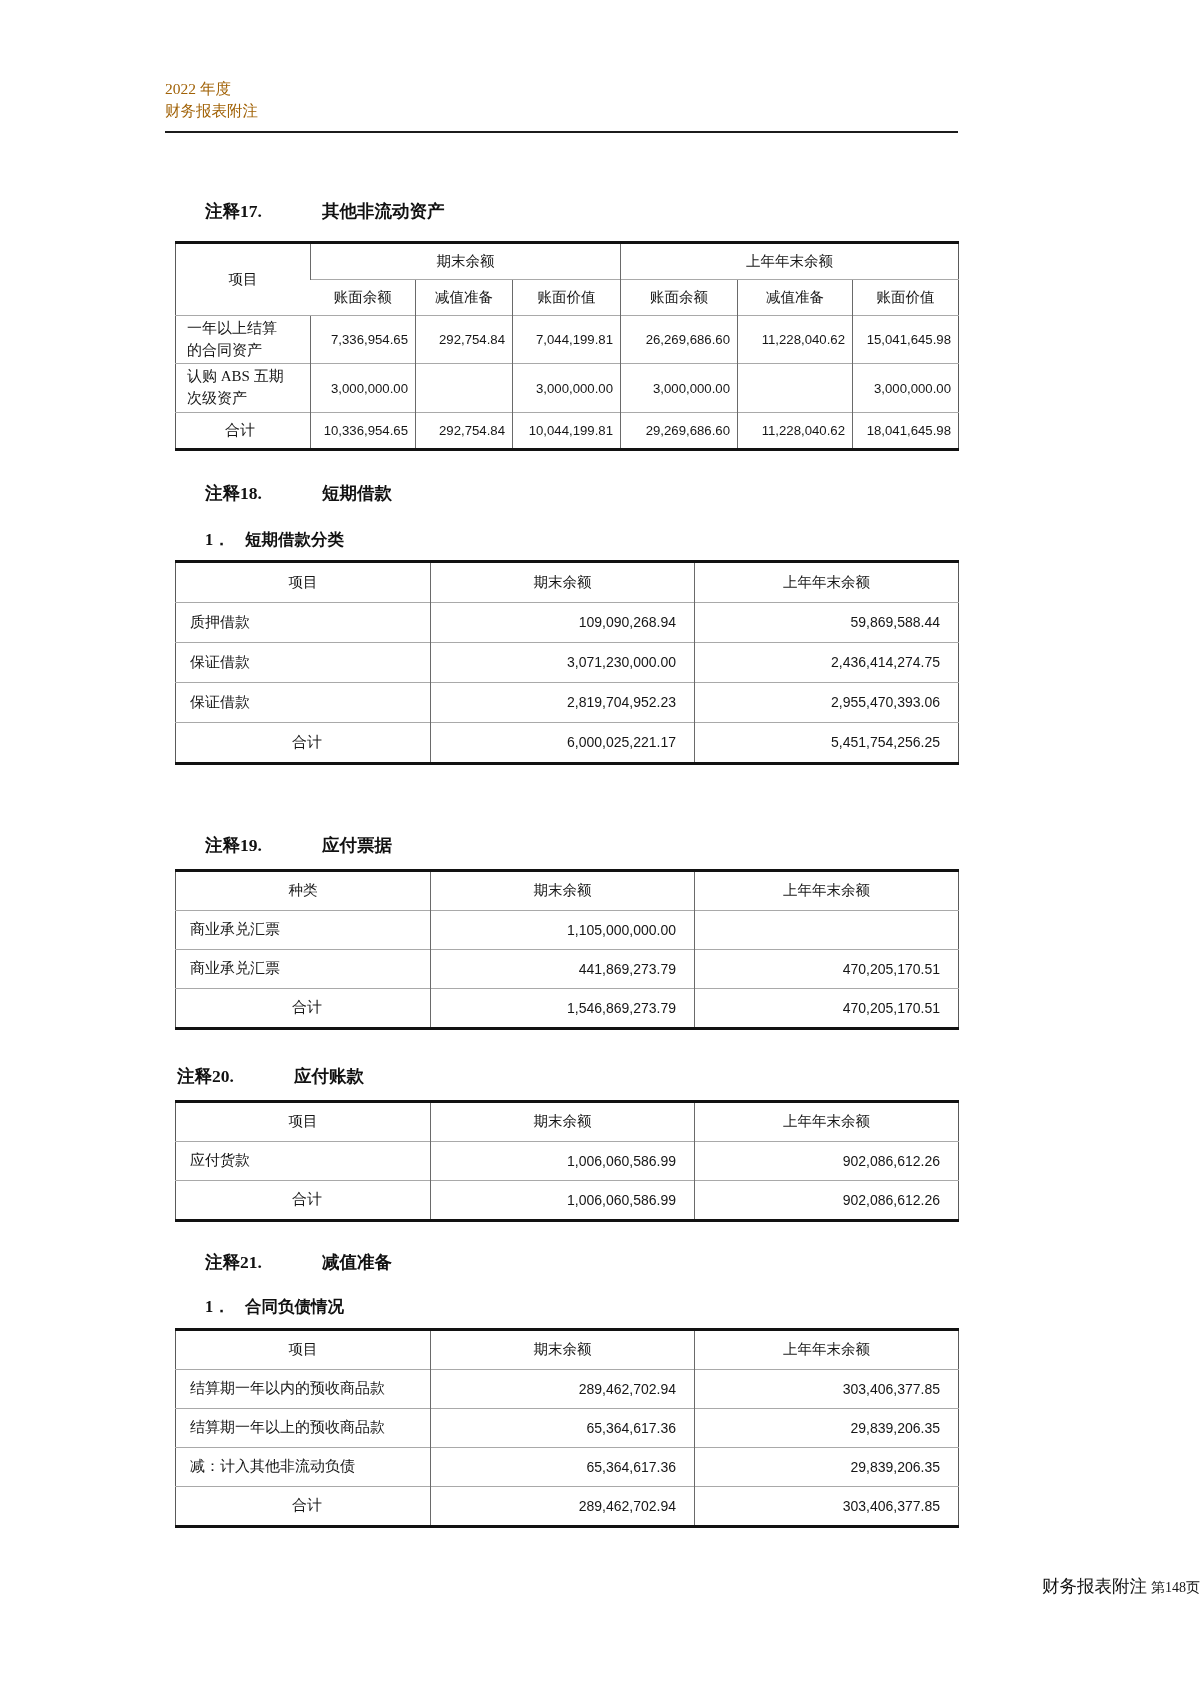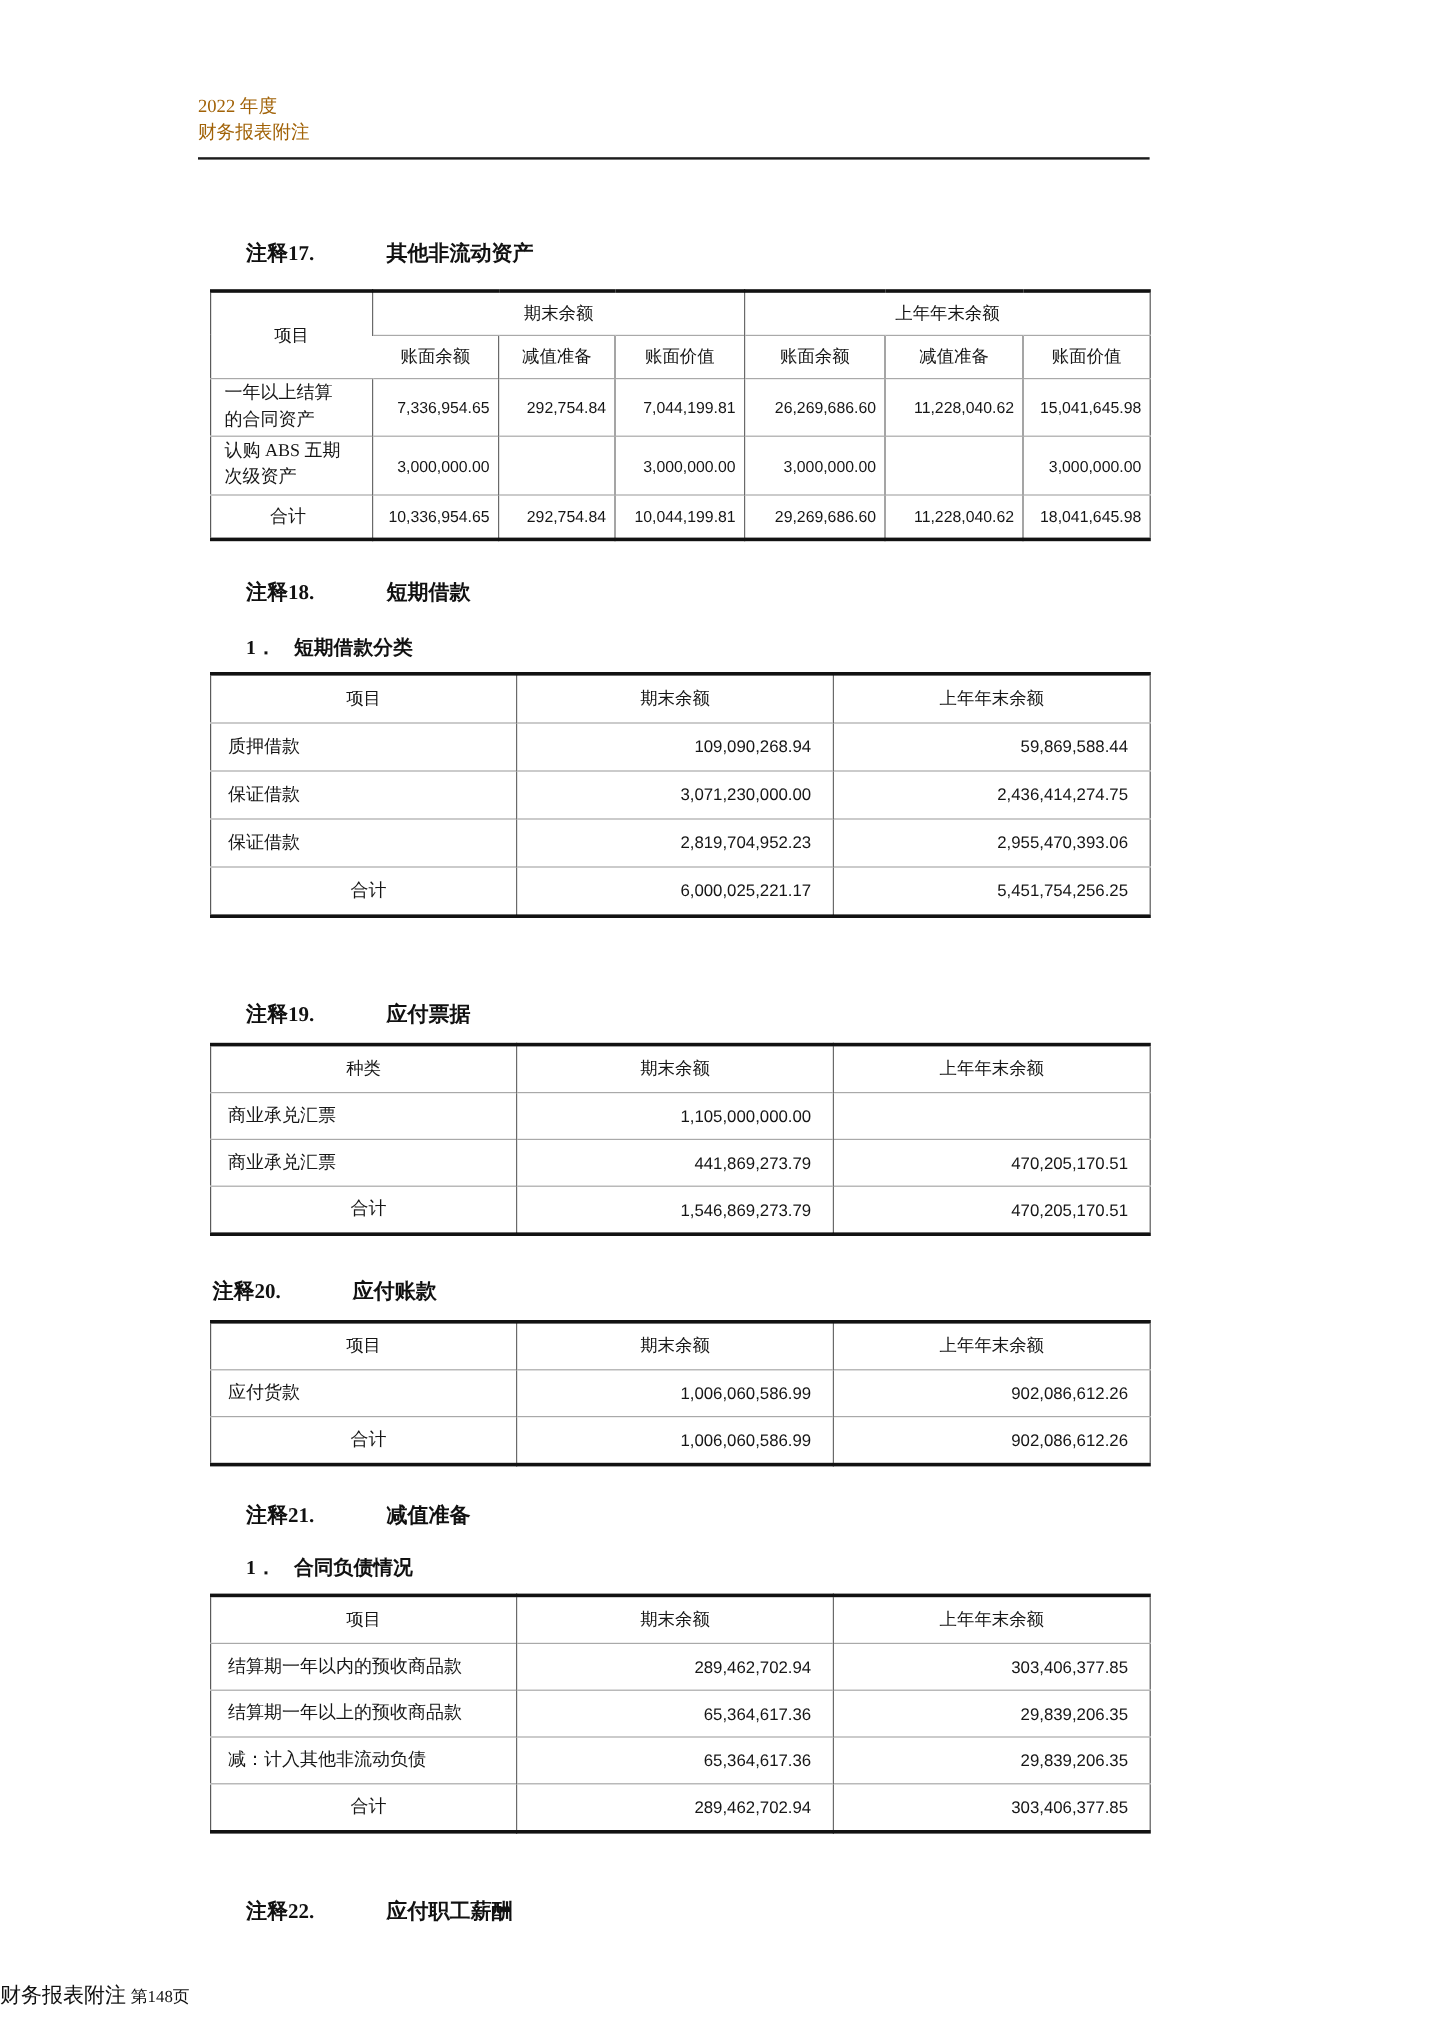--- a/index.html
+++ b/index.html
@@ -50,21 +50,21 @@
   .mt-table18{margin-top:9px;}
   .mt-note19{margin-top:68px;}
   .mt-table19{margin-top:12px;border-radius:24px;}
   .mt-note20{margin-top:34px;margin-left:12px;}
   .mt-table20{margin-top:12px;}
   .mt-note21{margin-top:28px;}
   .mt-sub21{margin-top:22px;}
   .mt-table21{margin-top:10px;}
   .mt-note22{margin-top:52px;}
 
-  .footer{margin-top:46px;width:1200px;margin-left:-165px;text-align:left;white-space:nowrap;}
+  .footer{margin-top:46px;width:1200px;margin-left:-165px;text-align:right;white-space:nowrap;}
   .footer-text{font-size:17.5px;}
   .footer-page{font-size:14px;}
 </style>
 </head>
 <body>
 
 <div class="content">
 
   <div class="doc-header">
     <div>2022 年度</div>
@@ -272,22 +272,19 @@
         <td class="num">29,839,206.35</td>
       </tr>
       <tr>
         <td class="label total-label">合计</td>
         <td class="num">289,462,702.94</td>
         <td class="num">303,406,377.85</td>
       </tr>
     </tbody>
   </table>
 
-  <div class="note-title mt-note22">
-    <span class="note-id">注释22.</span><span>应付职工薪酬</span>
-  </div>
 
   <div class="footer">
     <span class="footer-text">财务报表附注</span>
     <span class="footer-page">第148页</span>
   </div>
 
 </div>
 
 </body></html>

